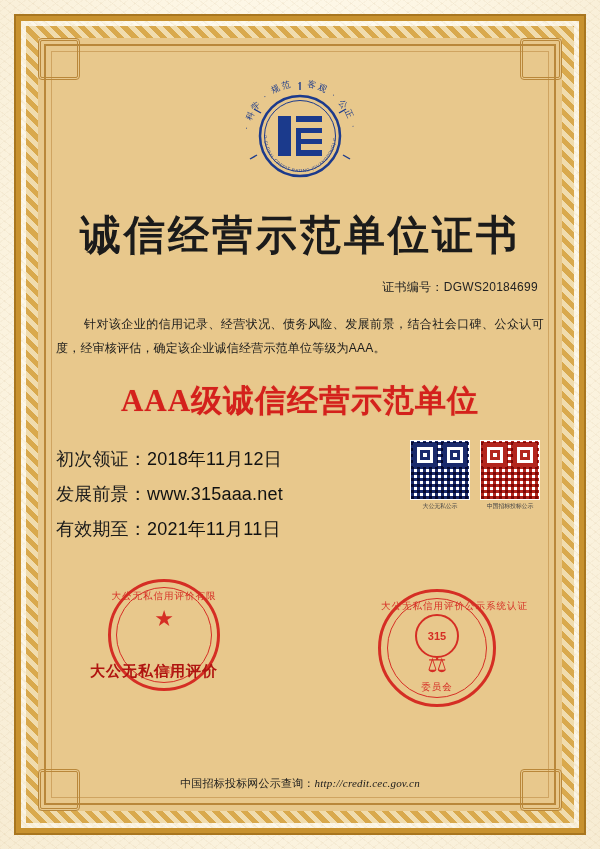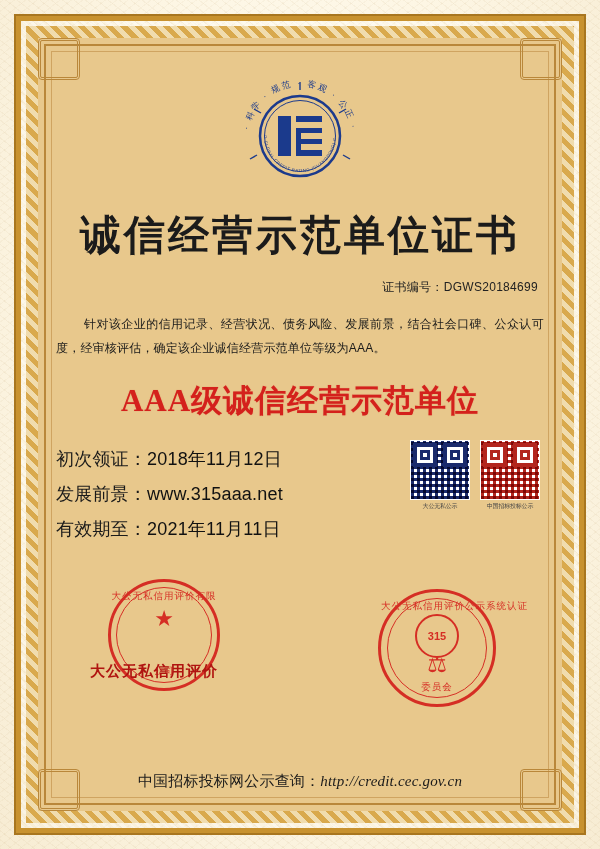--- a/index.html
+++ b/index.html
@@ -321,21 +321,21 @@
     color: #b01410;
     letter-spacing: 1px;
     white-space: nowrap;
   }
 
   .footer {
     position: absolute;
     left: 0; right: 0;
     bottom: 2px;
     text-align: center;
-    font-size: 15px;
+    font-size: 11px;
     color: #1a1a1a;
     letter-spacing: 0.2px;
     white-space: nowrap;
   }
   .footer .url {
     font-family: "Liberation Serif", serif;
     font-style: italic;
   }
 </style>
 </head>

